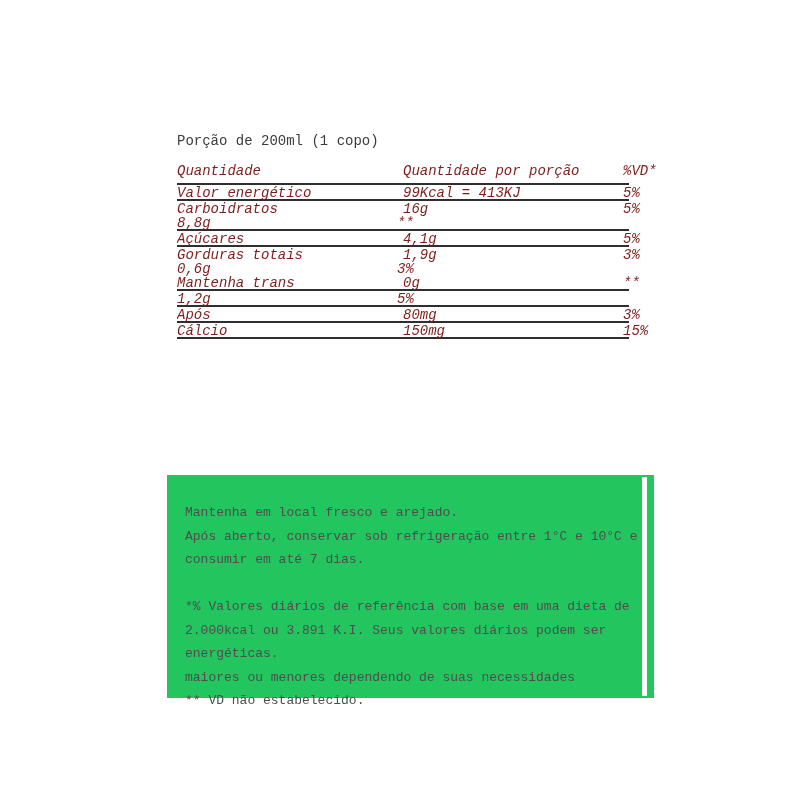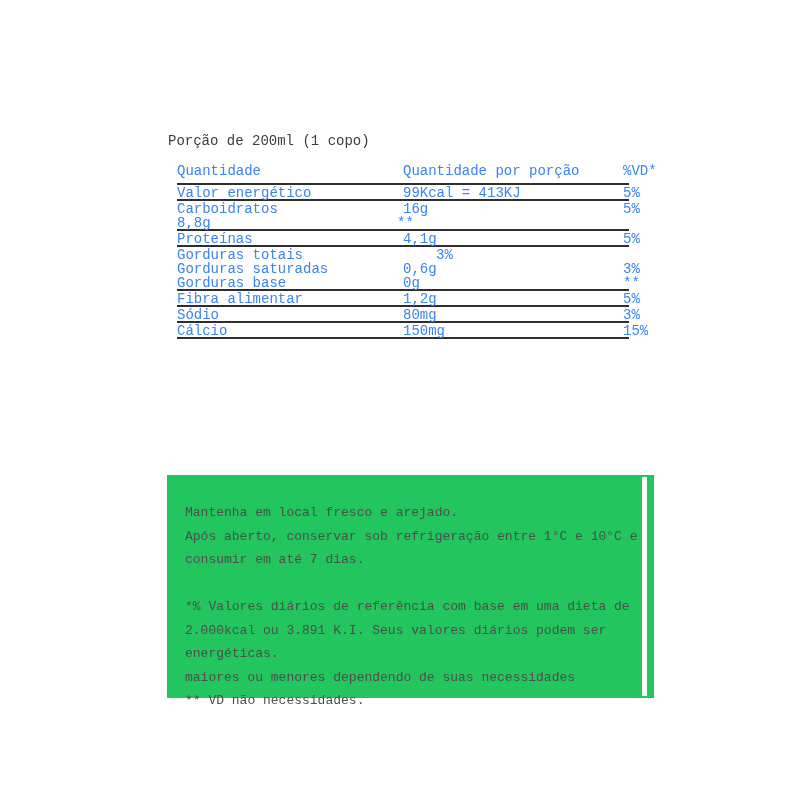--- a/index.html
+++ b/index.html
@@ -10,34 +10,35 @@
   body {
     width: 800px;
     height: 800px;
     position: relative;
     font-family: "Liberation Mono", "DejaVu Sans Mono", monospace;
     color: #3c3c3c;
     overflow: hidden;
   }
   .portion-title {
     position: absolute;
-    left: 168px;
+    left: 177px;
     top: 131px;
     font-size: 14px;
     line-height: 20px;
     white-space: pre;
     color: #3c3c3c;
   }
   .nutrition-table {
     position: absolute;
     left: 177px;
     top: 163px;
     width: 452px;
     font-size: 14px;
-    color: #3b82f6;
+    color: #7f1d1d;
+    font-style: italic;
   }
   .t-row {
     display: flex;
     align-items: flex-start;
     height: 14px;
     white-space: pre;
   }
   .t-row.header-row {
     height: 20px;
     align-items: flex-start;
@@ -90,32 +91,32 @@
   </div>
   <div id="table-body">
       <div class="t-section">
         <div class="t-row"><span class="c1">Valor energético</span><span class="c2">99Kcal = 413KJ</span><span class="c3">5%</span></div>
       </div>
       <div class="t-section">
         <div class="t-row"><span class="c1">Carboidratos</span><span class="c2">16g</span><span class="c3">5%</span></div>
         <div class="t-row"><span class="c2">8,8g</span><span class="c3">**</span></div>
       </div>
       <div class="t-section">
-        <div class="t-row"><span class="c1">Proteínas</span><span class="c2">4,1g</span><span class="c3">5%</span></div>
+        <div class="t-row"><span class="c1">Açúcares</span><span class="c2">4,1g</span><span class="c3">5%</span></div>
       </div>
       <div class="t-section">
-        <div class="t-row"><span class="c1">Gorduras totais</span><span class="c3">3%</span></div>
-        <div class="t-row"><span class="c1">Gorduras saturadas</span><span class="c2">0,6g</span><span class="c3">3%</span></div>
-        <div class="t-row"><span class="c1">Gorduras base</span><span class="c2">0g</span><span class="c3">**</span></div>
+        <div class="t-row"><span class="c1">Gorduras totais</span><span class="c2">1,9g</span><span class="c3">3%</span></div>
+        <div class="t-row"><span class="c2">0,6g</span><span class="c3">3%</span></div>
+        <div class="t-row"><span class="c1">Mantenha trans</span><span class="c2">0g</span><span class="c3">**</span></div>
       </div>
       <div class="t-section">
-        <div class="t-row"><span class="c1">Fibra alimentar</span><span class="c2">1,2g</span><span class="c3">5%</span></div>
+        <div class="t-row"><span class="c2">1,2g</span><span class="c3">5%</span></div>
       </div>
       <div class="t-section">
-        <div class="t-row"><span class="c1">Sódio</span><span class="c2">80mg</span><span class="c3">3%</span></div>
+        <div class="t-row"><span class="c1">Após</span><span class="c2">80mg</span><span class="c3">3%</span></div>
       </div>
       <div class="t-section">
         <div class="t-row"><span class="c1">Cálcio</span><span class="c2">150mg</span><span class="c3">15%</span></div>
       </div>
     </div>
 </div>
 
 <div class="notice-box">
   <div id="notice-content">
       <div class="notice-paragraph">
@@ -123,16 +124,16 @@
         <div class="notice-line">Após aberto, conservar sob refrigeração entre 1°C e 10°C e</div>
         <div class="notice-line">consumir em até 7 dias.</div>
       </div>
       <div class="notice-paragraph">
         <div class="notice-line">*% Valores diários de referência com base em uma dieta de</div>
         <div class="notice-line">2.000kcal ou 3.891 K.I. Seus valores diários podem ser</div>
         <div class="notice-line">energéticas.</div>
         <div class="notice-line">maiores ou menores dependendo de suas necessidades</div>
       </div>
       <div class="notice-paragraph">
-        <div class="notice-line">** VD não necessidades.</div>
+        <div class="notice-line">** VD não estabelecido.</div>
       </div>
     </div>
 </div>
 
 </body></html>

